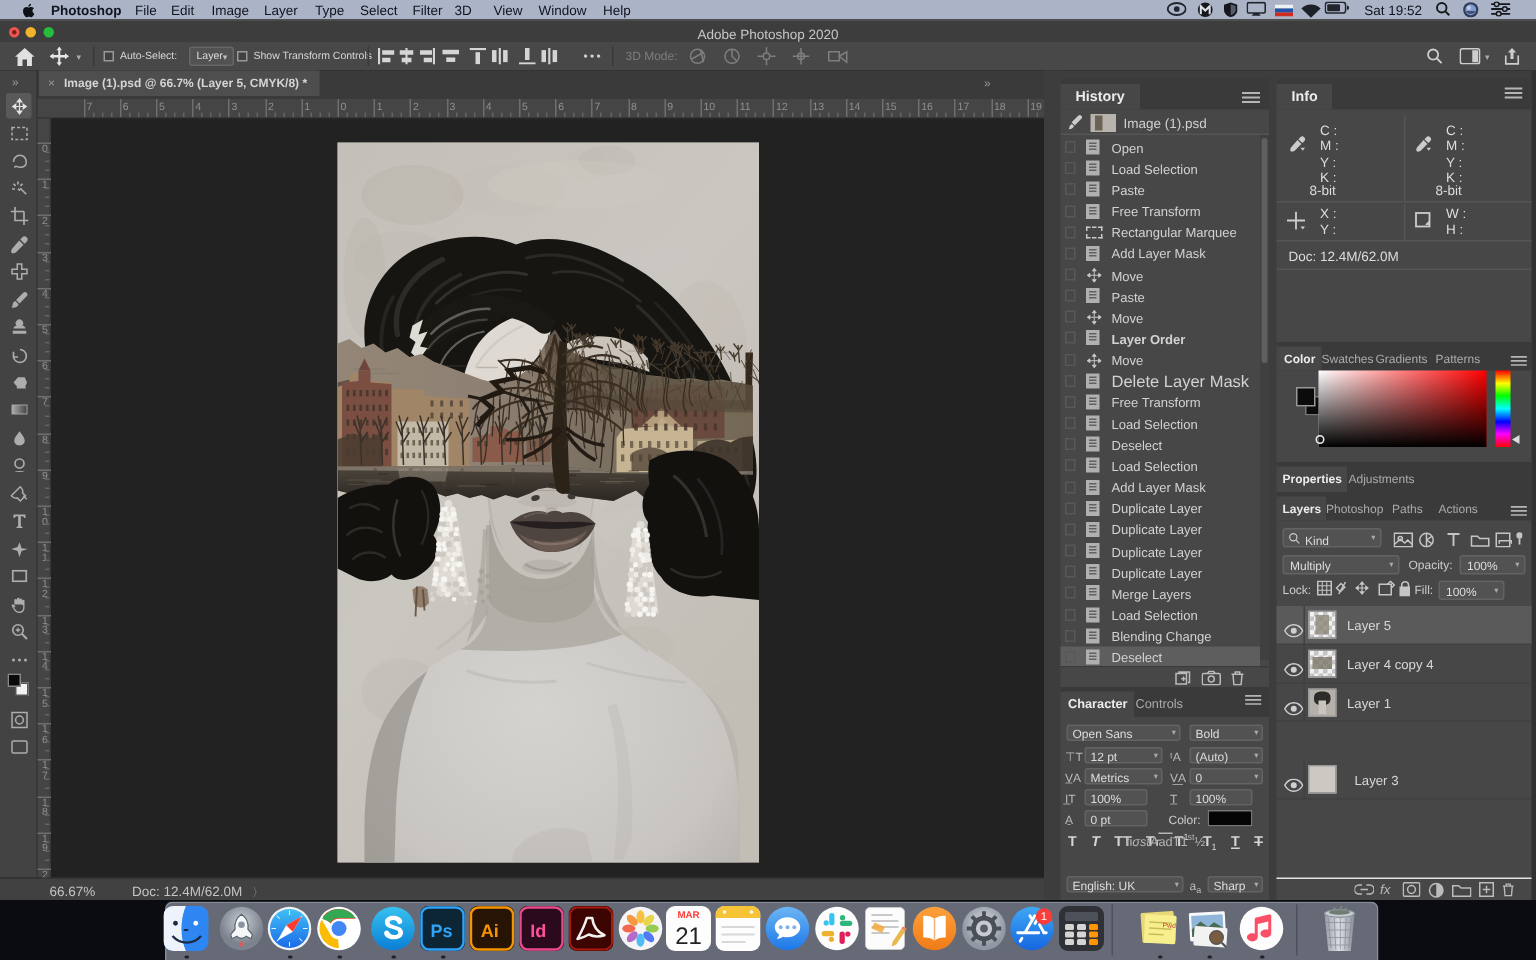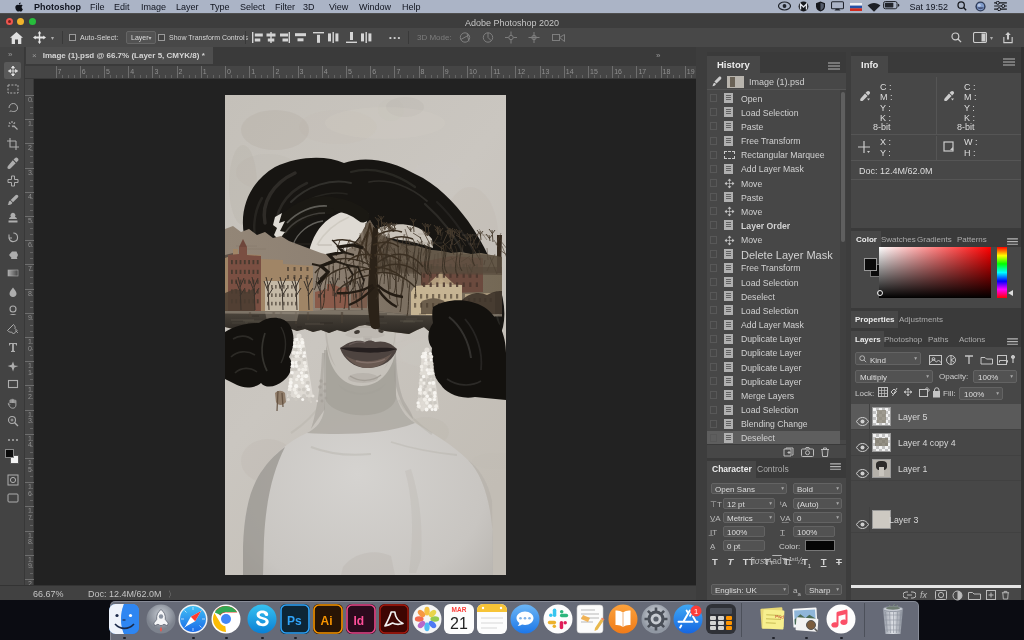--- a/index.html
+++ b/index.html
@@ -1798,23 +1798,23 @@
           <span class="abs" style="left:28px;top:11px;width:5px;height:9px;background:#c9c5be"></span>
           <span class="abs" style="left:47px;top:8px;color:#d8d8d8;font-size:8.8px">Layer 1</span>
         </div>
         <div class="abs" style="left:0;top:199.2px;width:170px;height:25.8px;border-bottom:1px solid #414141">
           <span class="abs" style="left:5px;top:8px"><svg width="13" height="9" viewBox="0 0 13 9">
               <path d="M0.5 4.5C2 1.8 4 0.5 6.5 0.5S11 1.8 12.5 4.5C11 7.2 9 8.5 6.5 8.5 4 8.5 2 7.2 0.5 4.5z" fill="none" stroke="#cfcfcf"></path>
               <circle cx="6.5" cy="4.5" r="2" fill="#cfcfcf"></circle>
             </svg></span>
           <span class="abs" style="left:18px;top:0px;width:1px;height:26px;background:#414141"></span>
           <span class="abs" style="left:21px;top:3px;width:19px;height:19px;background:#cdc9c2;border:1px solid #999"></span>
-          <span class="abs" style="left:38px;top:8px;color:#d8d8d8;font-size:8.8px">Layer 3</span>
-        </div>
-        <div class="abs" style="left:0;top:277px;width:170px;height:15px;border-top:3px solid #e5e5e5">
+          <span class="abs" style="left:52px;top:8px;color:#d8d8d8;font-size:8.8px">Layer 3</span>
+        </div>
+        <div class="abs" style="left:0;top:277px;width:170px;height:15px;border-top:1px solid #e5e5e5">
           <svg class="abs" style="left:52px;top:3px" width="13" height="8" viewBox="0 0 13 8">
             <path d="M5 1H3a3 3 0 000 6h2M8 1h2a3 3 0 010 6H8M4 4h5" stroke="#bbb" fill="none"></path>
           </svg>
           <span class="abs" style="left:69px;top:2px;color:#bbb;font-size:9px;font-style:italic">fx</span>
           <svg class="abs" style="left:84px;top:2px" width="12" height="10" viewBox="0 0 12 10">
             <rect x="0.5" y="0.5" width="11" height="9" rx="1" fill="none" stroke="#bbb"></rect>
             <circle cx="6" cy="5" r="2.6" fill="none" stroke="#bbb"></circle>
           </svg>
           <svg class="abs" style="left:101px;top:2px" width="11" height="11" viewBox="0 0 11 11">
             <circle cx="5.5" cy="5.5" r="4.5" fill="none" stroke="#bbb"></circle>

